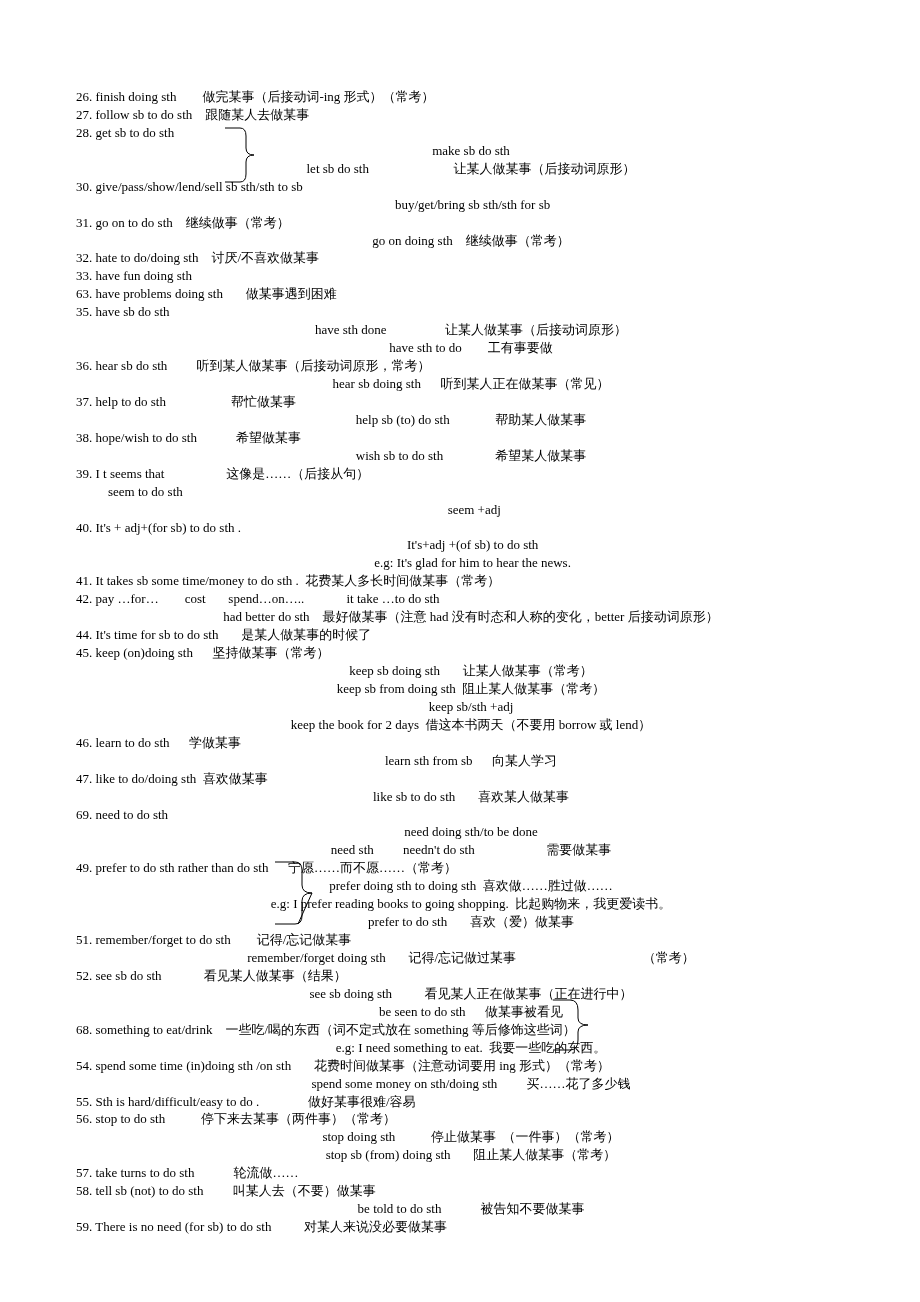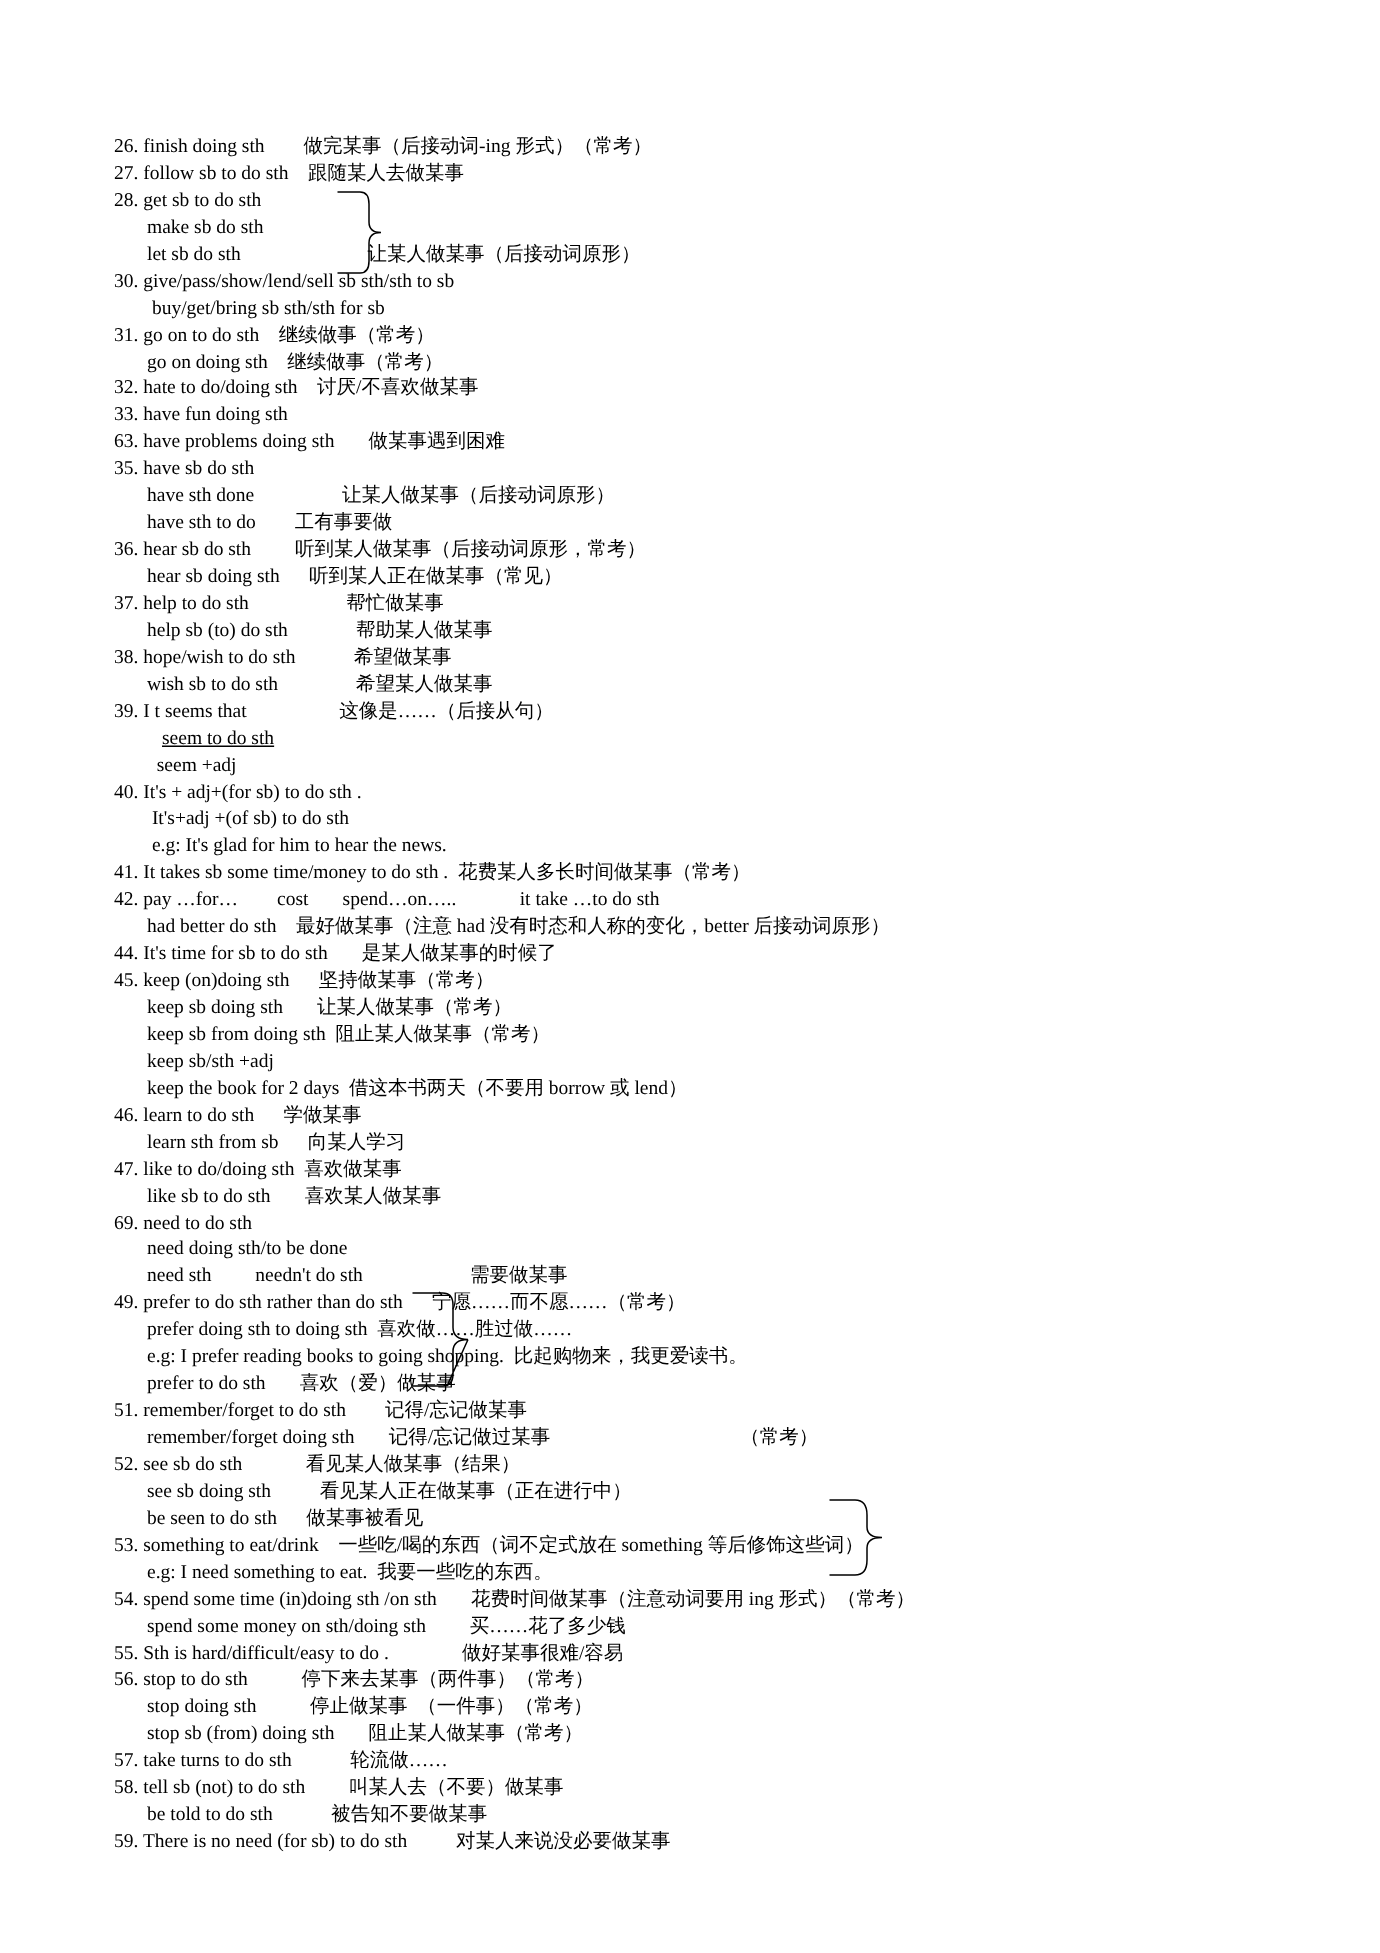--- a/index.html
+++ b/index.html
@@ -12,22 +12,22 @@
     width: 920px;
   }
   .page {
     padding: 88px 76px 40px 76px;
     position: relative;
   }
   .line {
     white-space: pre;
     line-height: 1.38;
   }
-  .indent1 { padding-left: 22px; }
-  .indent2 { padding-left: 32px; text-decoration: underline; }
+  .indent1 { padding-left: 22px; text-align: center; }
+  .indent2 { padding-left: 32px; }
   svg.overlay {
     position: absolute;
     top: 0;
     left: 0;
     pointer-events: none;
   }
 </style>
 </head>
 <body>
 
@@ -78,21 +78,21 @@
       <div class="line indent1">need sth         needn't do sth                      需要做某事</div>
       <div class="line">49. prefer to do sth rather than do sth      宁愿……而不愿……（常考）</div>
       <div class="line indent1">prefer doing sth to doing sth  喜欢做……胜过做……</div>
       <div class="line indent1">e.g: I prefer reading books to going shopping.  比起购物来，我更爱读书。</div>
       <div class="line indent1">prefer to do sth       喜欢（爱）做某事</div>
       <div class="line">51. remember/forget to do sth        记得/忘记做某事</div>
       <div class="line indent1">remember/forget doing sth       记得/忘记做过某事                                       （常考）</div>
       <div class="line">52. see sb do sth             看见某人做某事（结果）</div>
       <div class="line indent1">see sb doing sth          看见某人正在做某事（正在进行中）</div>
       <div class="line indent1">be seen to do sth      做某事被看见</div>
-      <div class="line">53. something to eat/drink    一些吃/喝的东西（词不定式放在 something 等后修饰这些词）</div>
+      <div class="line">68. something to eat/drink    一些吃/喝的东西（词不定式放在 something 等后修饰这些词）</div>
       <div class="line indent1">e.g: I need something to eat.  我要一些吃的东西。</div>
       <div class="line">54. spend some time (in)doing sth /on sth       花费时间做某事（注意动词要用 ing 形式）（常考）</div>
       <div class="line indent1">spend some money on sth/doing sth         买……花了多少钱</div>
       <div class="line">55. Sth is hard/difficult/easy to do .               做好某事很难/容易</div>
       <div class="line">56. stop to do sth           停下来去某事（两件事）（常考）</div>
       <div class="line indent1">stop doing sth           停止做某事  （一件事）（常考）</div>
       <div class="line indent1">stop sb (from) doing sth       阻止某人做某事（常考）</div>
       <div class="line">57. take turns to do sth            轮流做……</div>
       <div class="line">58. tell sb (not) to do sth         叫某人去（不要）做某事</div>
       <div class="line indent1">be told to do sth            被告知不要做某事</div>

